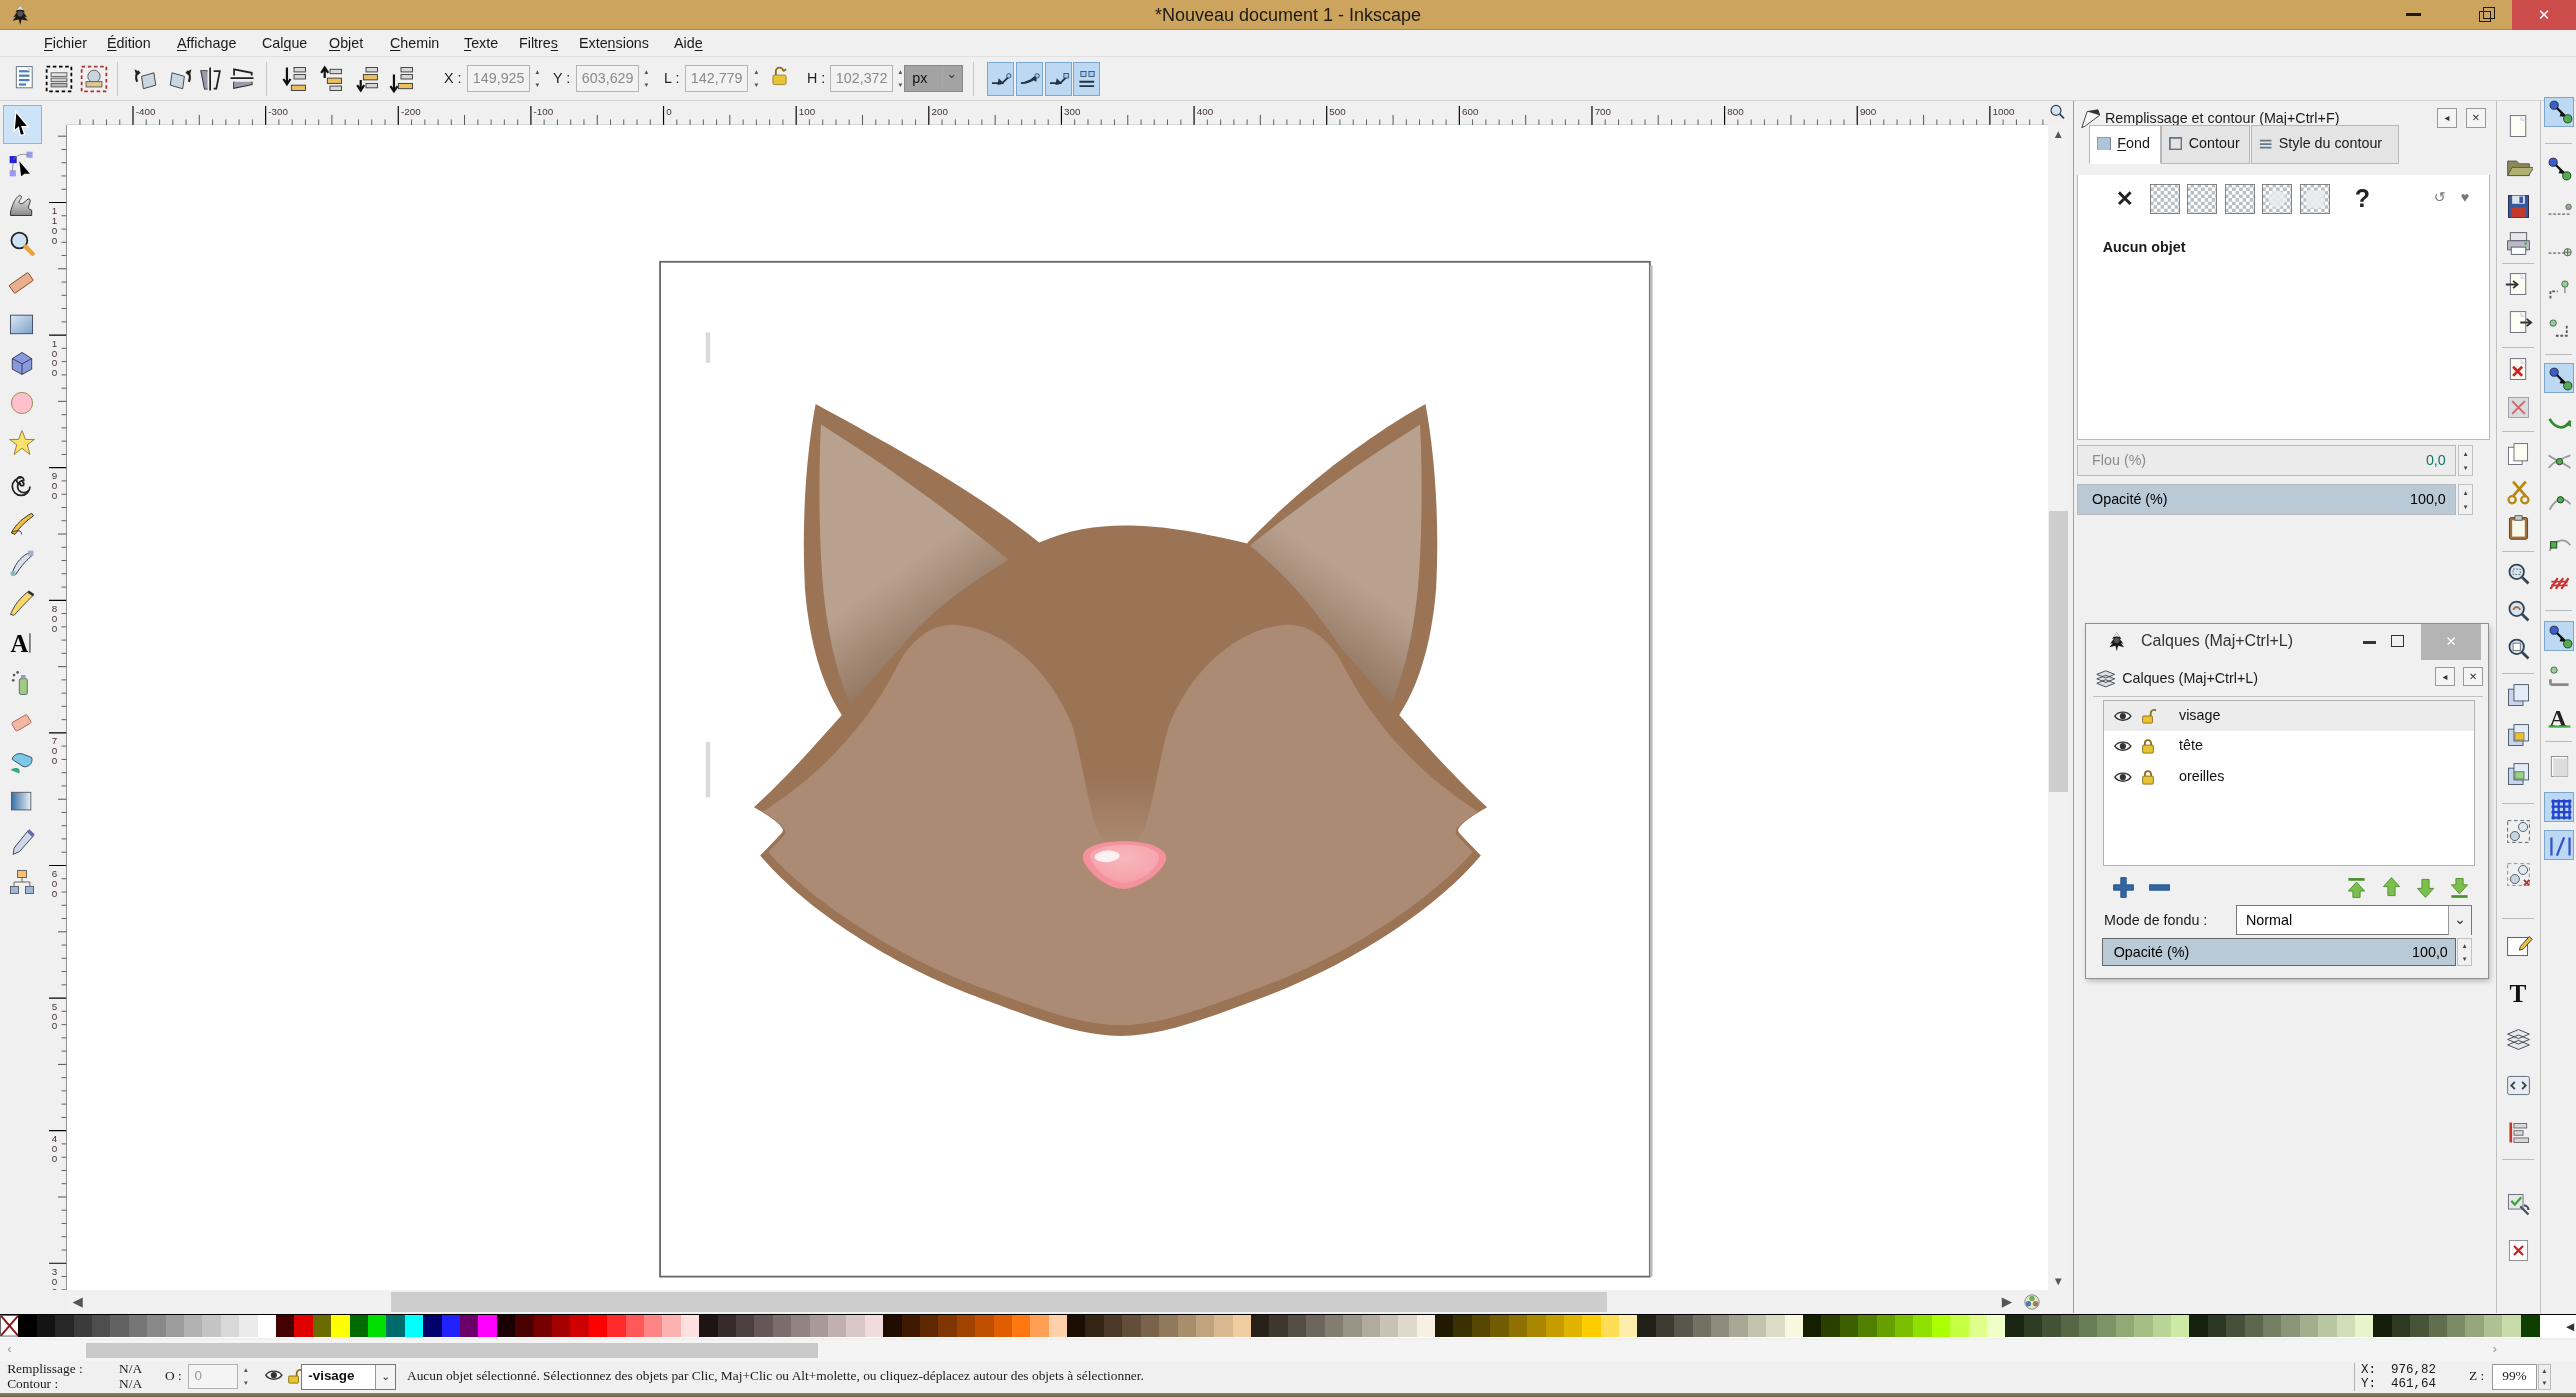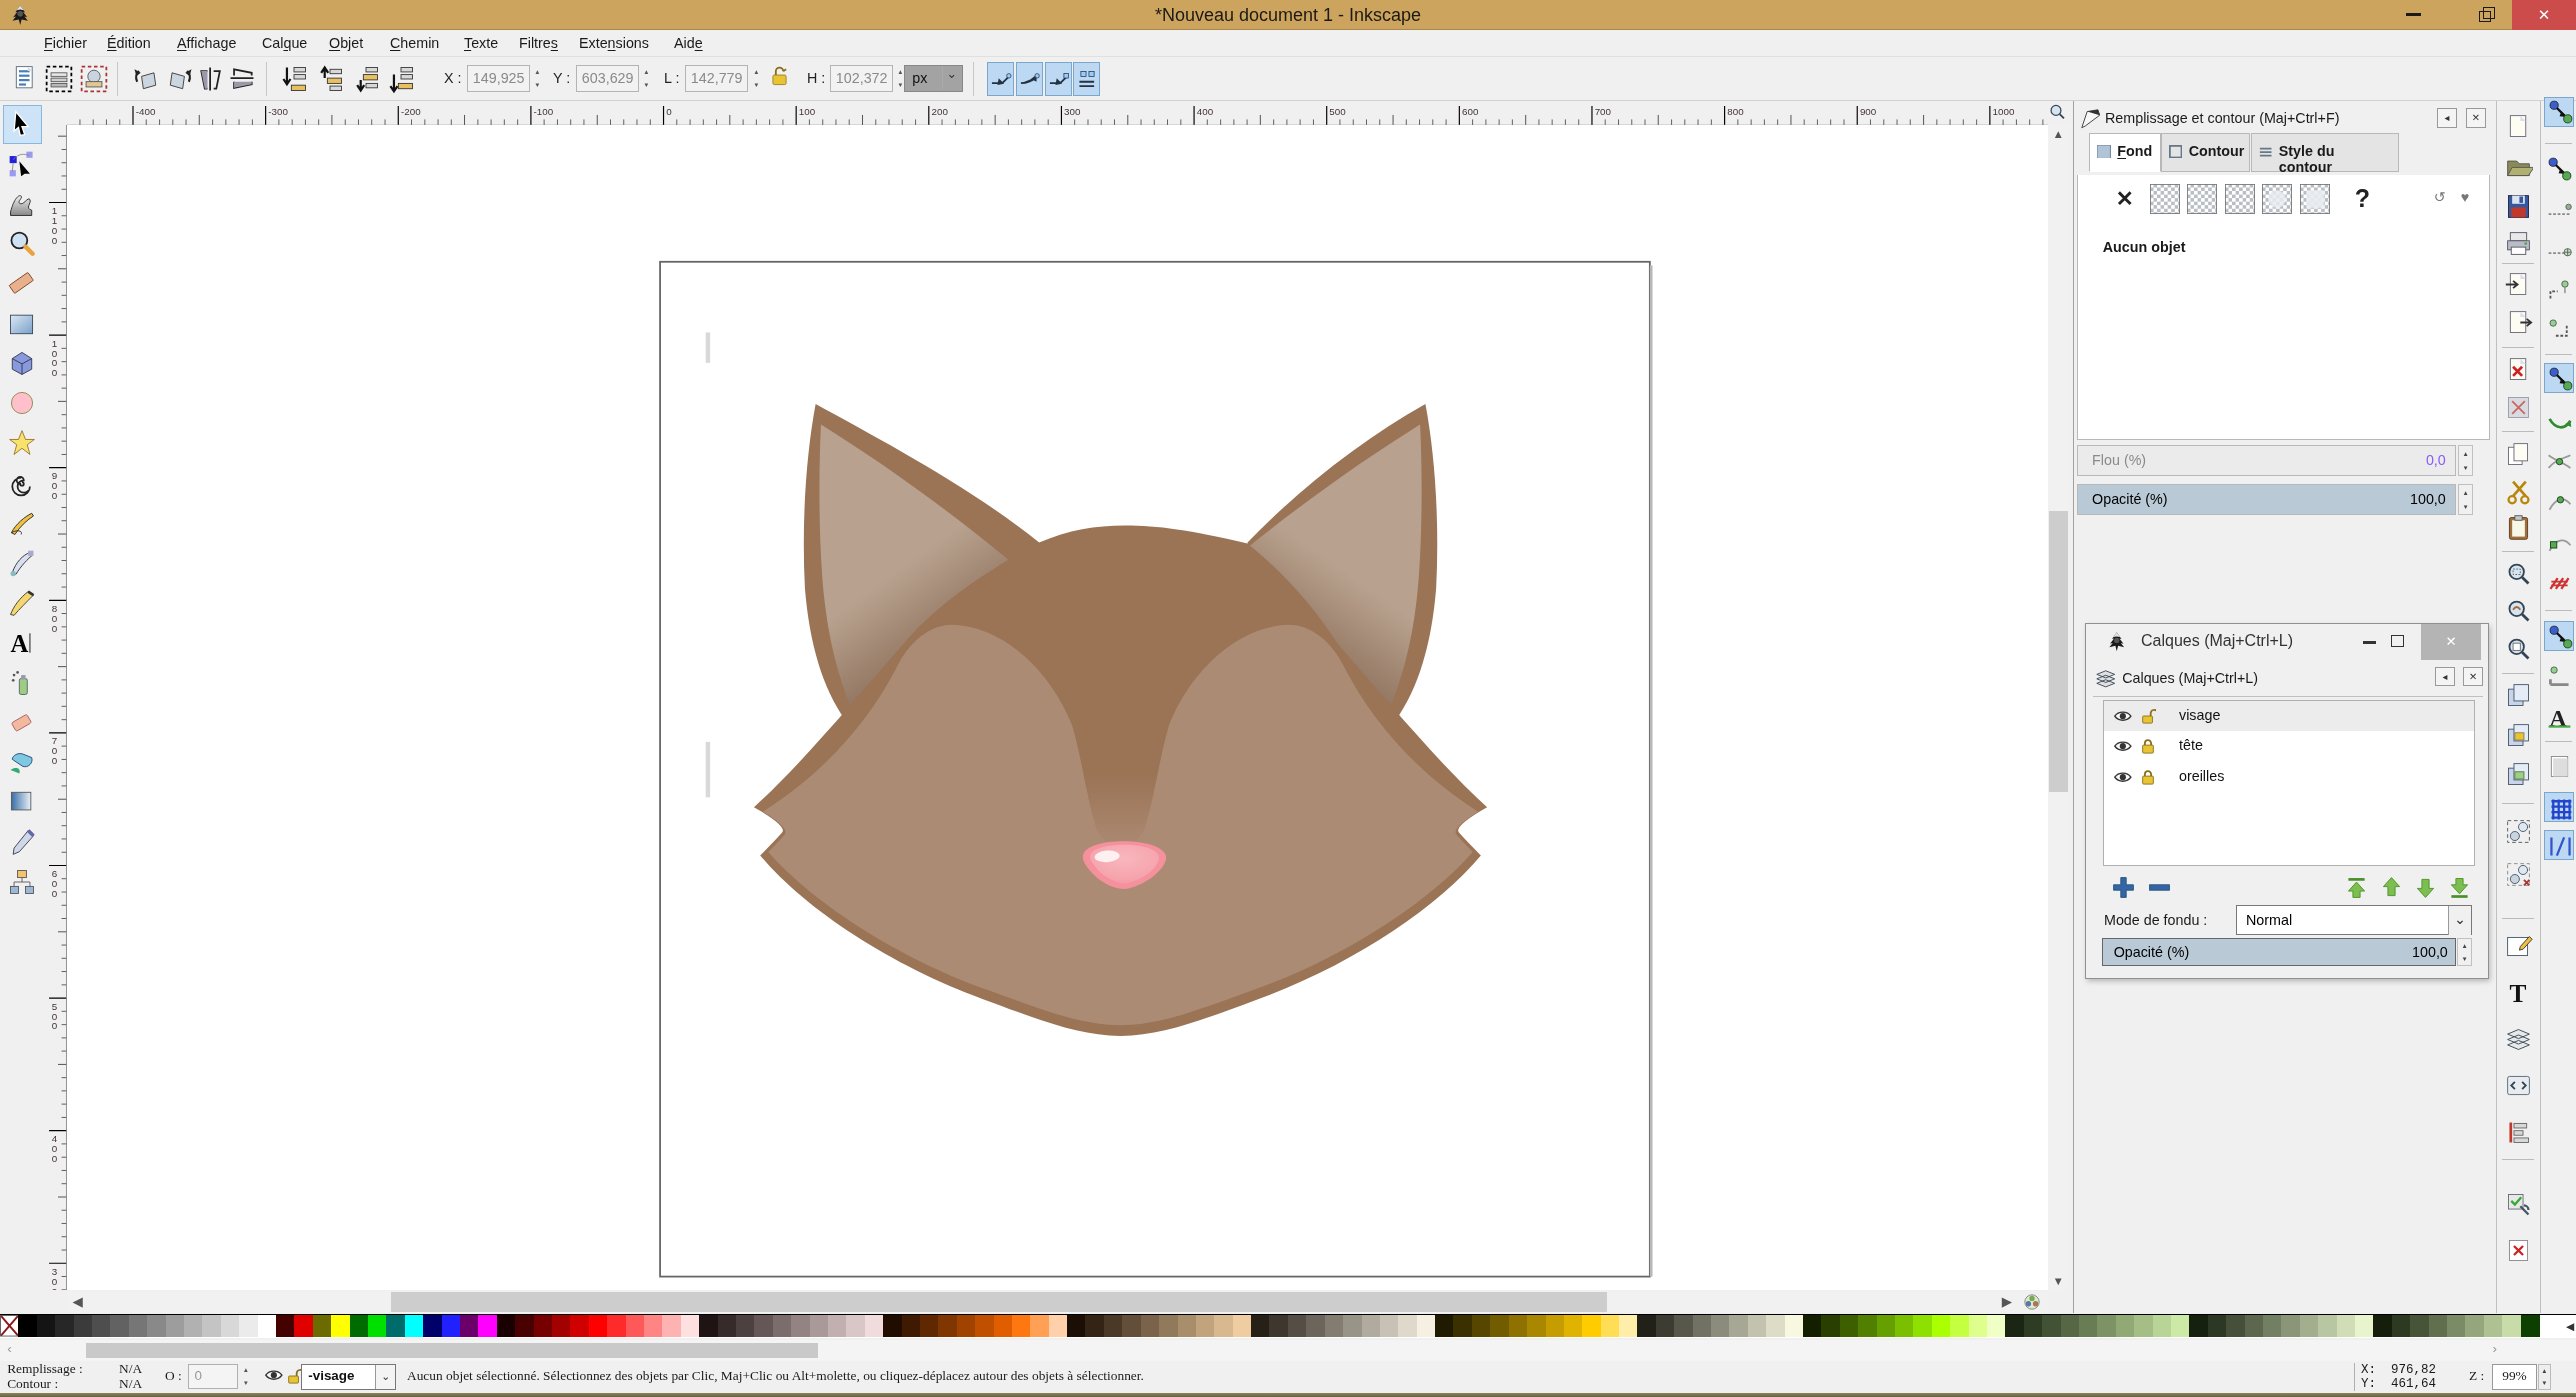--- a/index.html
+++ b/index.html
@@ -48,21 +48,21 @@
 .ospin { position:absolute; left:188px; top:2.7px; width:50px; height:25px; background:#f4f4f4; border:0.9px solid #b0b0b0; color:#999; font-size:13.4px; padding:3.6px 0 0 5.4px; }
 .ospinarr { position:absolute; left:240px; top:2.7px; width:11.6px; height:25px; font-size:6.3px; color:#555; display:flex; flex-direction:column; justify-content:space-around; align-items:center; }
 .lcombo { position:absolute; left:301px; top:2.7px; width:95px; height:26px; background:#fff; border:0.9px solid #777; }
 .lcombo .t { position:absolute; left:6.3px; top:3.6px; font-size:13.4px; font-weight:bold; color:#111; }
 .lcombo .a { position:absolute; right:0; top:0; width:19.7px; height:24px; border-left:0.9px solid #999; background:#f4f4f4; text-align:center; font-size:10.7px; color:#333; line-height:22.4px; }
 .dock { position:absolute; left:2073px; top:101px; width:420px; height:1212px; background:#f0f0f0; border-left:0.9px solid #a0a0a0; }
 .fspanel { position:absolute; left:2075px; top:101px; width:417px; height:423px; }
 .fshead { position:absolute; left:0; top:0; width:417px; height:35px; }
 .fstitle { position:absolute; left:30px; top:9px; font-size:14.3px; color:#1a1a1a; }
 .fsbtn { position:absolute; top:7.2px; width:19.7px; height:19.7px; border:0.9px solid #999; background:#f4f4f4; font-size:9.8px; text-align:center; line-height:18px; color:#333; }
-.tabs { position:absolute; left:1.8px; top:32px; width:411px; height:54px;font-weight:bold; }
+.tabs { position:absolute; left:1.8px; top:24px; width:411px; height:54px; }
 .tab { position:absolute; top:0; height:39px; font-size:14.3px; color:#1a1a1a; background:#e4e4e4; border:0.9px solid #b8b8b8; padding:9px 7.2px 0 27px; }
 .tab.active { background:#fff; border-bottom:0.9px solid #fff; }
 .tabicon { position:absolute; left:7.2px; top:10.7px; width:13.4px; height:13.4px; }
 .fsbody { position:absolute; left:1.8px; top:74px; width:413px; height:265px; background:#fff; border:0.9px solid #b8b8b8; border-top:none; }
 .fsx { position:absolute; left:38px; top:10.7px; font-size:21.5px; color:#222; font-weight:bold; }
 .chk { position:absolute; top:9px; }
 .fsq { position:absolute; left:277px; top:9px; font-size:25px; font-weight:bold; color:#222; }
 .fsheart { position:absolute; top:14.3px; font-size:14.3px; color:#777; }
 .aucun { position:absolute; left:25px; top:64px; font-size:14.3px; font-weight:bold; color:#1a1a1a; }
 .sliderrow { position:absolute; left:1.8px; height:31px; border:0.9px solid #b8b8b8; background:#ebebeb; font-size:14.3px; }
@@ -723,21 +723,21 @@
           <rect x="7" y="7" width="20" height="20" fill="#e8ecf0" opacity="0.9"></rect>
           <rect x="0.5" y="0.5" width="33" height="33" fill="none" stroke="#777"></rect>
         </svg></div>
       <div class="fsq">?</div>
     <div class="fsheart" style="left:356px">↺</div>
     <div class="fsheart" style="left:383px">♥</div>
     <div class="aucun">Aucun objet</div>
   </div>
   <div class="sliderrow" style="top:344px;width:379px">
       <span class="lab" style="color:#8a8a8a">Flou (%)</span>
-      <span class="val" style="color:#8b5cf6">0,0</span>
+      <span class="val" style="color:#0f766e">0,0</span>
     </div>
   <div class="sspin" style="left:383px;top:344px">
       <span>▲</span>
       <span>▼</span>
     </div>
   <div class="sliderrow" style="top:383px;width:379px;background:#b9c9d6">
       <span class="lab">Opacité (%)</span>
       <span class="val">100,0</span>
     </div>
   <div class="sspin" style="left:383px;top:383px">

